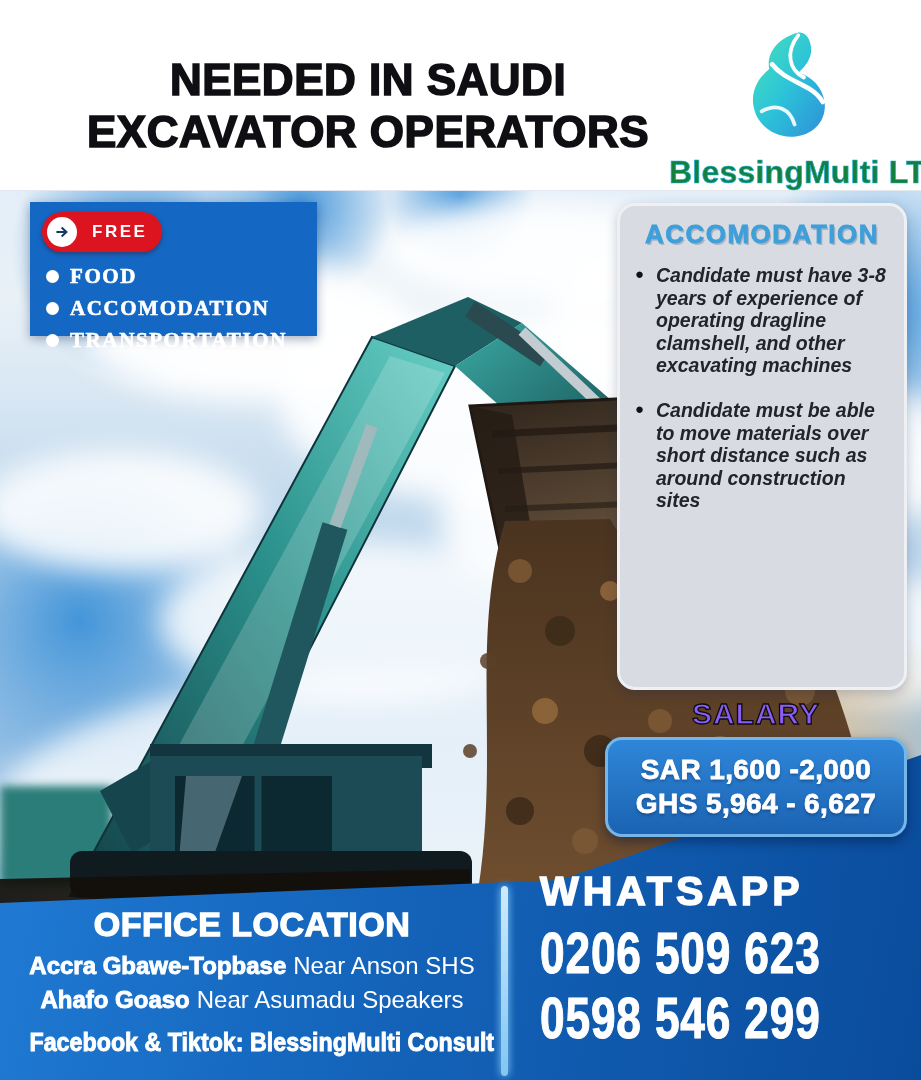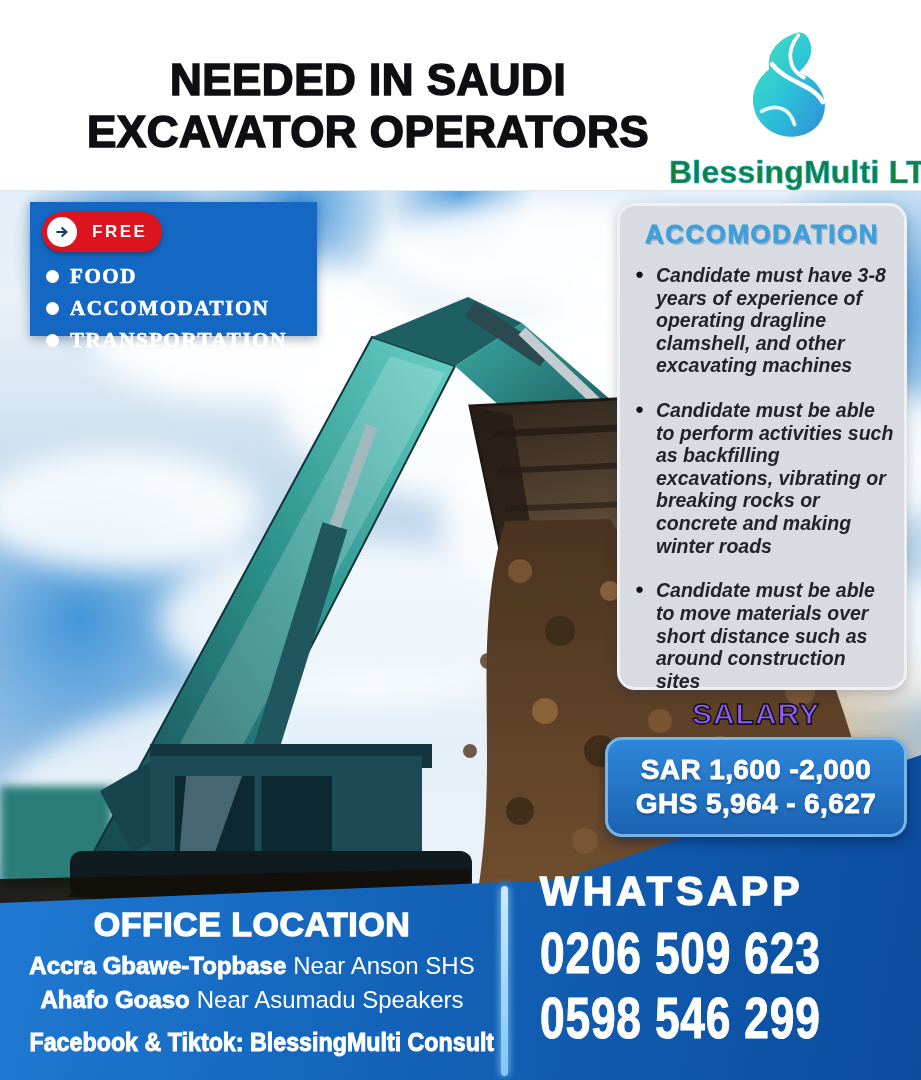--- a/index.html
+++ b/index.html
@@ -285,21 +285,20 @@
         <span class="free-dot"></span>
         <span class="free-item-label">TRANSPORTATION</span>
       </div>
     </div>
   </div>
 
   <div class="req-panel">
     <div class="req-heading">ACCOMODATION</div>
     <div class="req-list">
       <div class="req-item">Candidate must have 3-8 years of experience of operating dragline clamshell, and other excavating machines</div>
-      <div class="req-item">Candidate must be able to perform activities such as backfilling excavations, vibrating or breaking rocks or concrete and making winter roads</div>
       <div class="req-item">Candidate must be able to move materials over short distance such as around construction sites</div>
     </div>
   </div>
 
   <div class="salary-heading">SALARY</div>
   <div class="salary-box">
     <div class="salary-line">SAR 1,600 -2,000</div>
     <div class="salary-line">GHS 5,964 - 6,627</div>
   </div>
 

